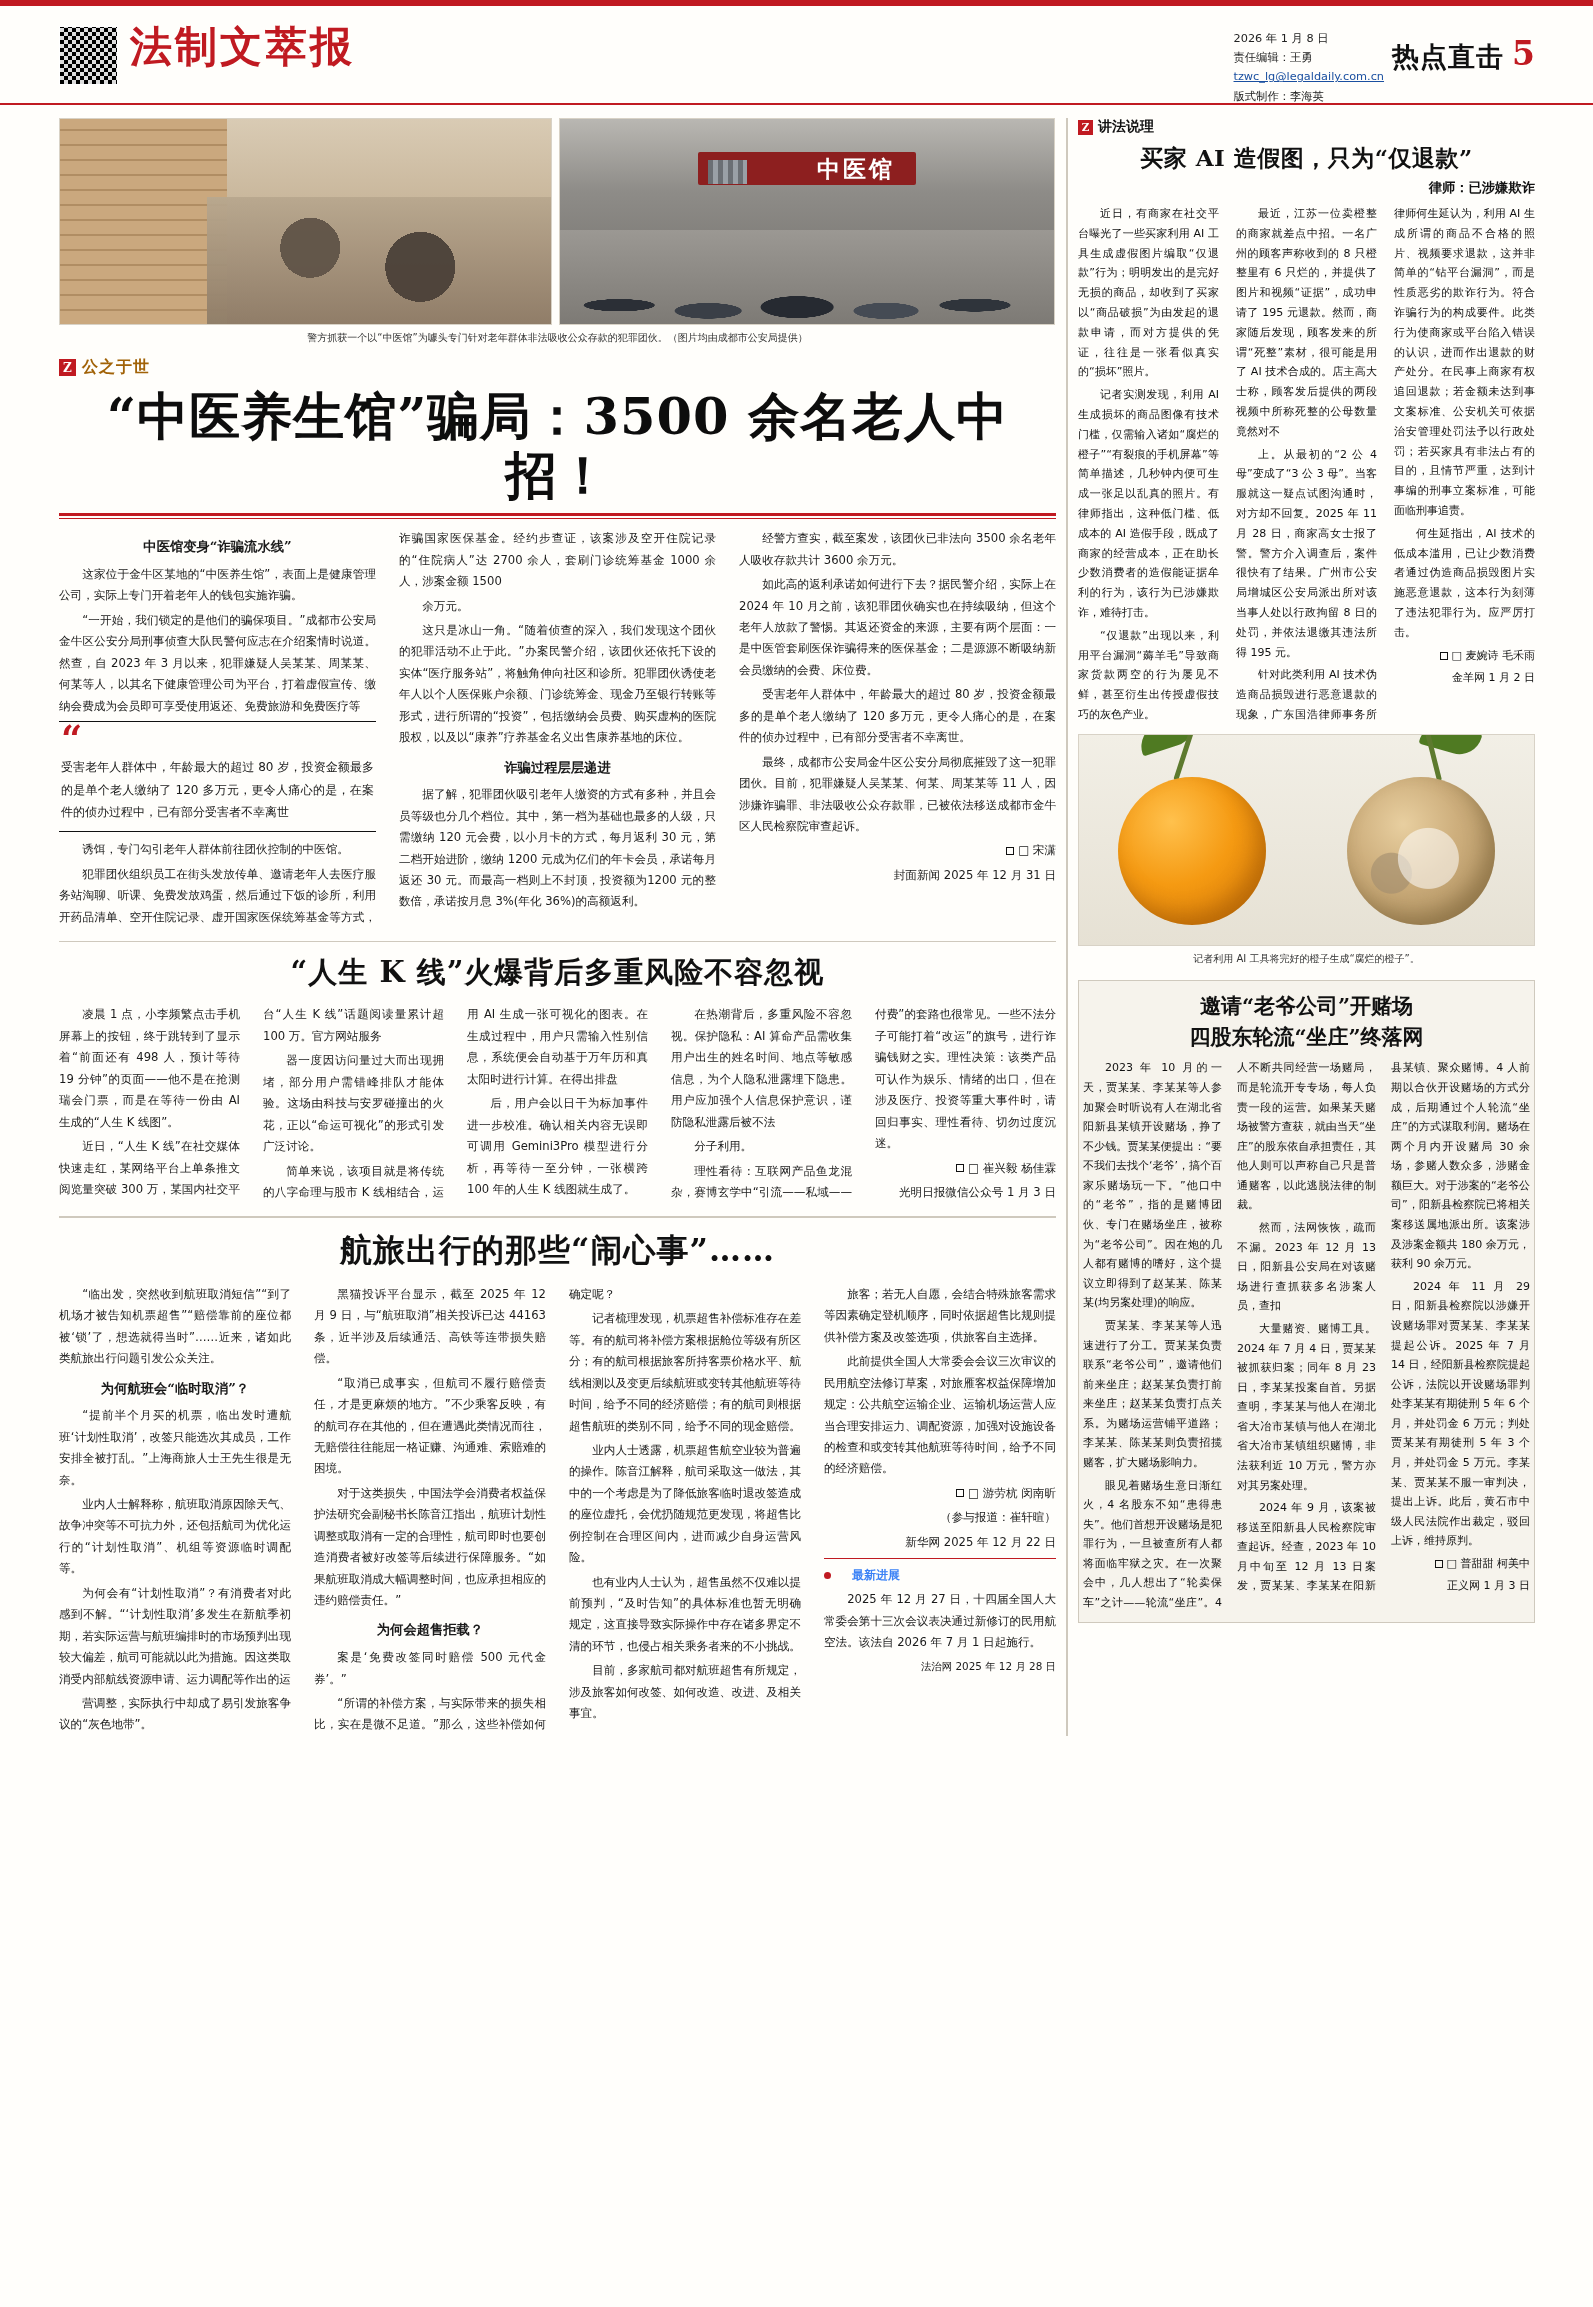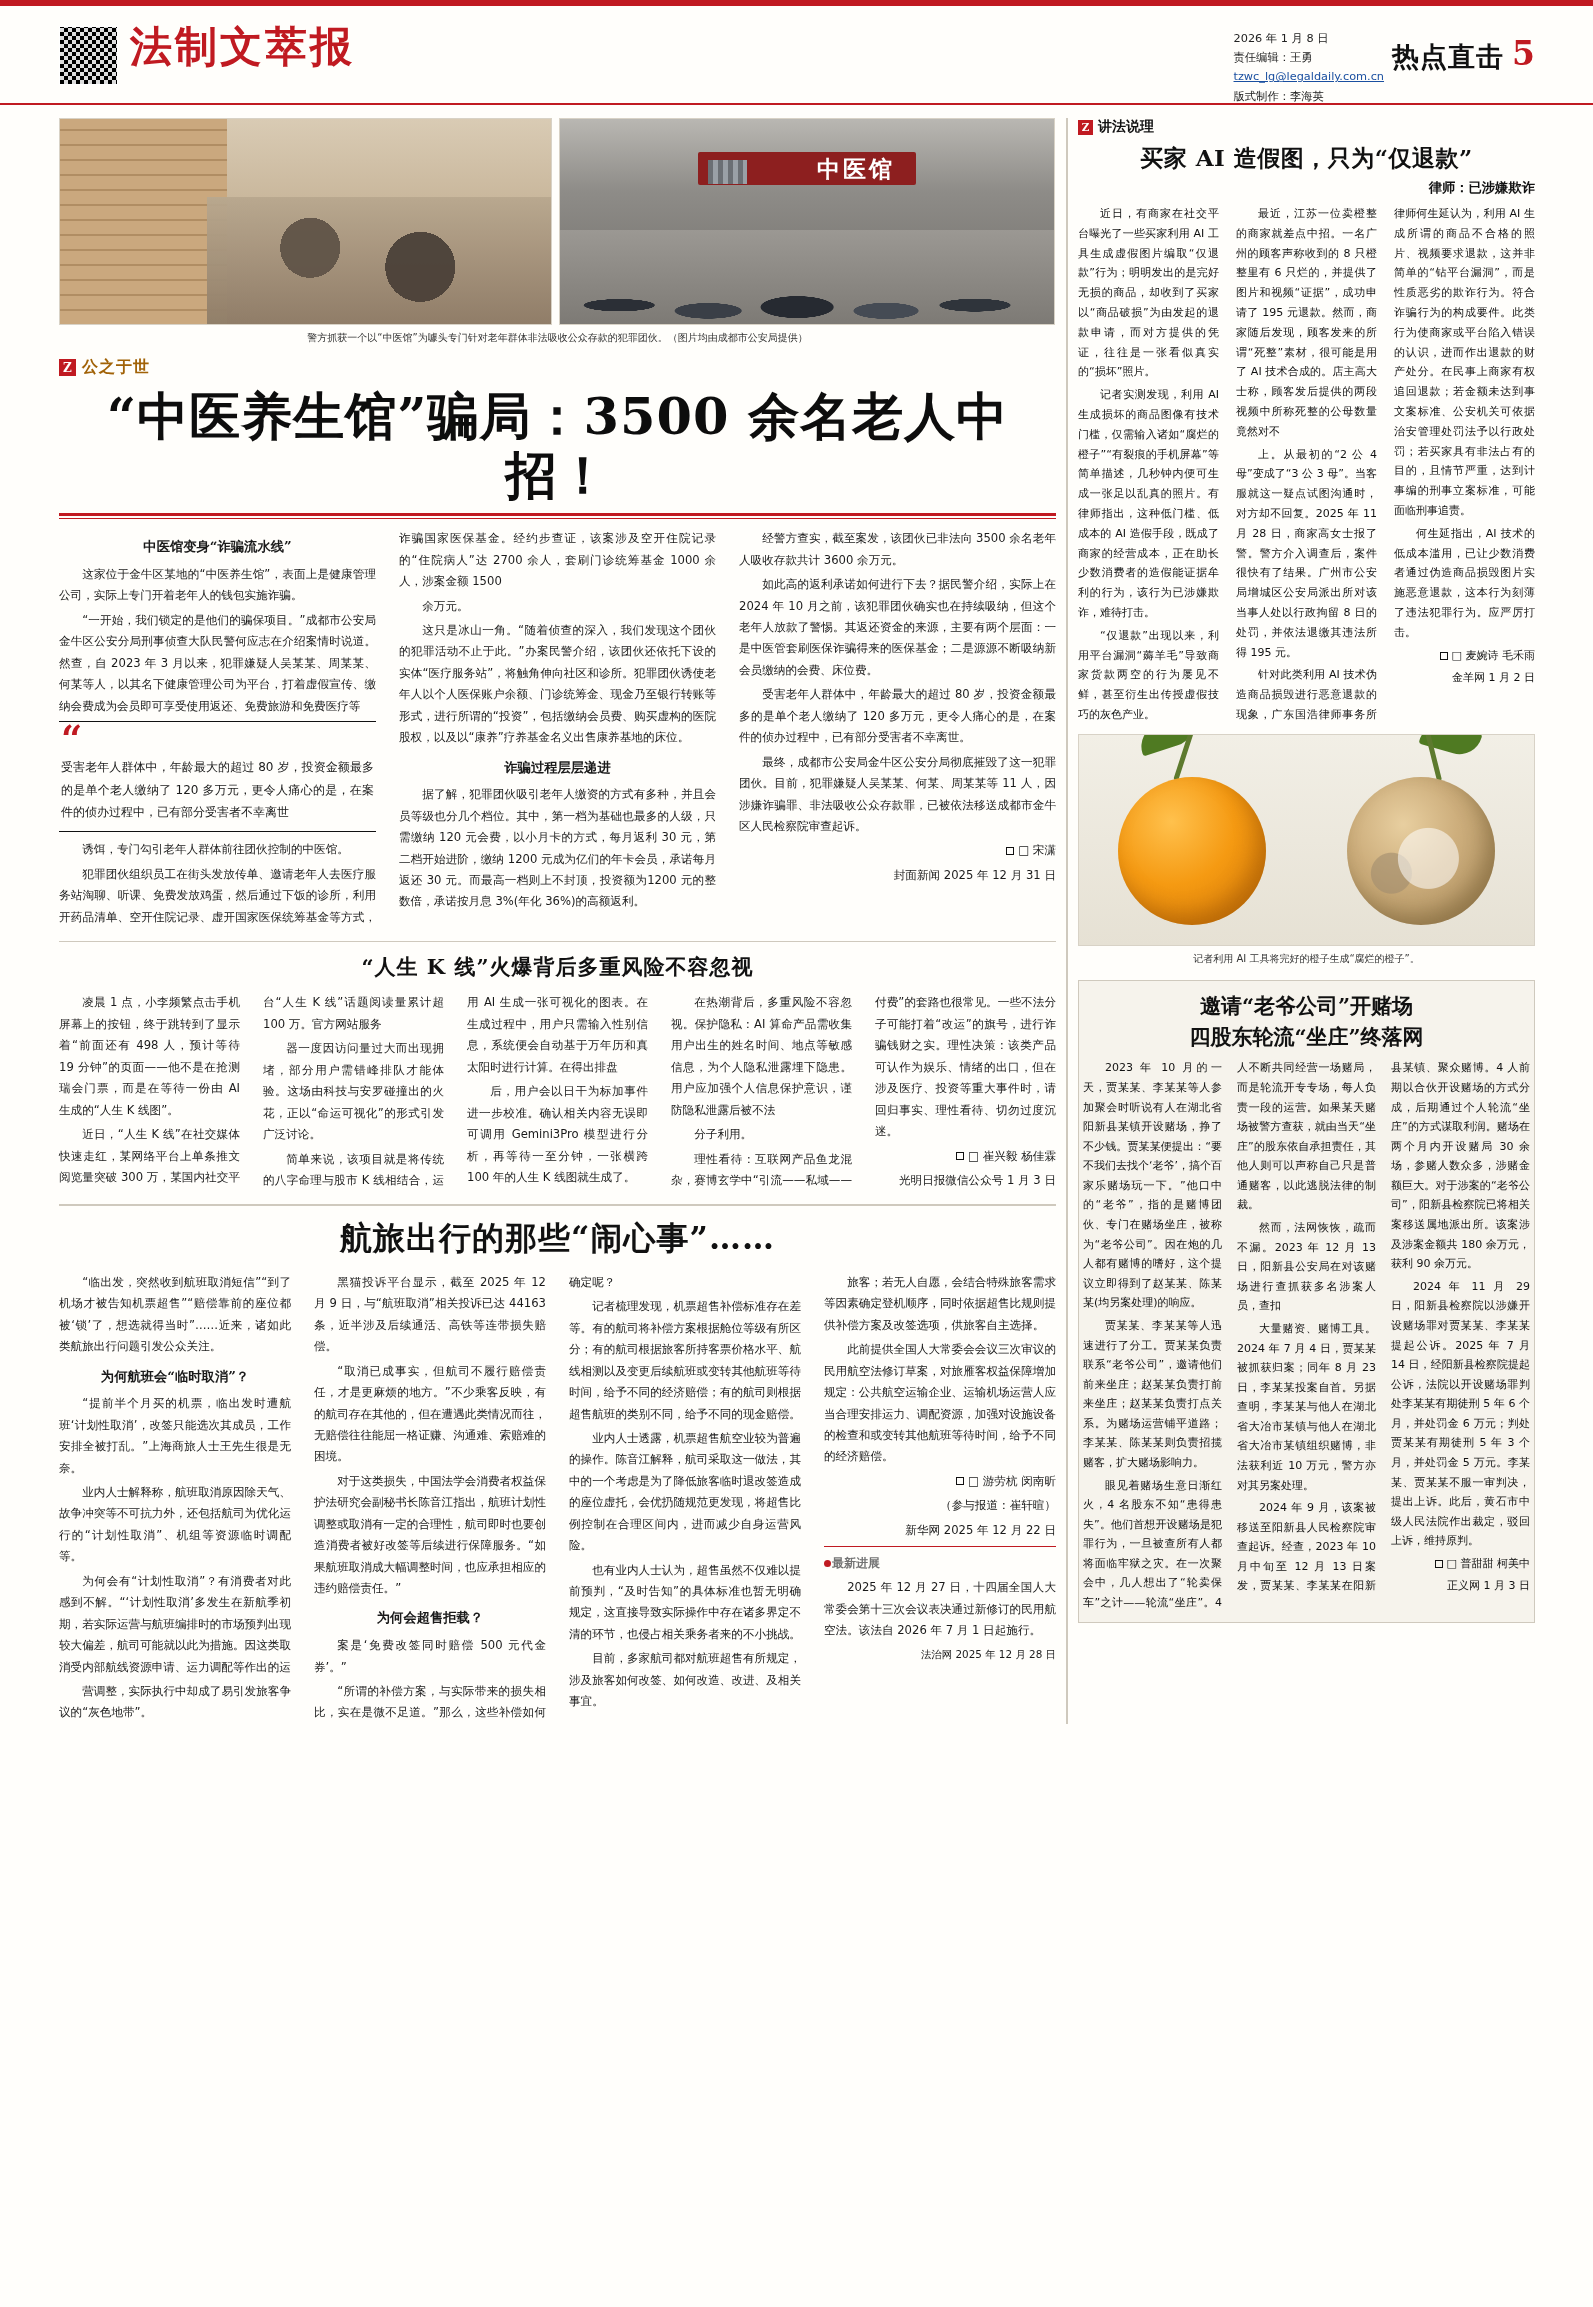--- a/index.html
+++ b/index.html
@@ -232,21 +232,21 @@
   .pullquote .qmark {
     font-family:"DejaVu Serif",serif;
     font-size: 37px; color:#c01a21; line-height:.7; font-weight:bold;
   }
   .pullquote p { text-indent:0; font-size:12px; line-height:1.9; margin:3px 0 0;}
 
   
   .divider-wide { height: 1.5px; background:#cfc9bd; margin: 13px 0 11px; }
   h2.sub-headline {
     font-family: "DejaVu Serif", serif;
-    font-size: 21px;
+    font-size: 29px;
     font-weight: bold;
     text-align: center;
     margin: 3px 0 11px;
     letter-spacing: 1px;
   }
   h2.sub-headline.big {
     font-size: 32px;
   }
 
   
@@ -326,22 +326,22 @@
   .boxed-article .bcols p { margin:0 0 3px; text-indent:2em;}
 
   
   .progress-box {
     break-inside: avoid;
     border-top: 1.5px solid #c01a21;
     margin-top: 5px;
     padding-top: 5px;
   }
   .progress-box .ptitle {
-    color:#737373; font-weight:bold; font-size:12px; font-family:"DejaVu Serif",serif;
-    display:flex; align-items:center; gap:1px; margin-bottom:3px;
+    color:#3b82f6; font-weight:bold; font-size:12px; font-family:"DejaVu Serif",serif;
+    display:flex; align-items:center; gap:21px; margin-bottom:3px;
   }
   .progress-box .dot { width:7px;height:7px;border-radius:50%;background:#c01a21; display:inline-block;}
 
   .small-note { font-size:10.4px; }
 </style>
 </head>
 <body>
 
 <div class="page">
 

